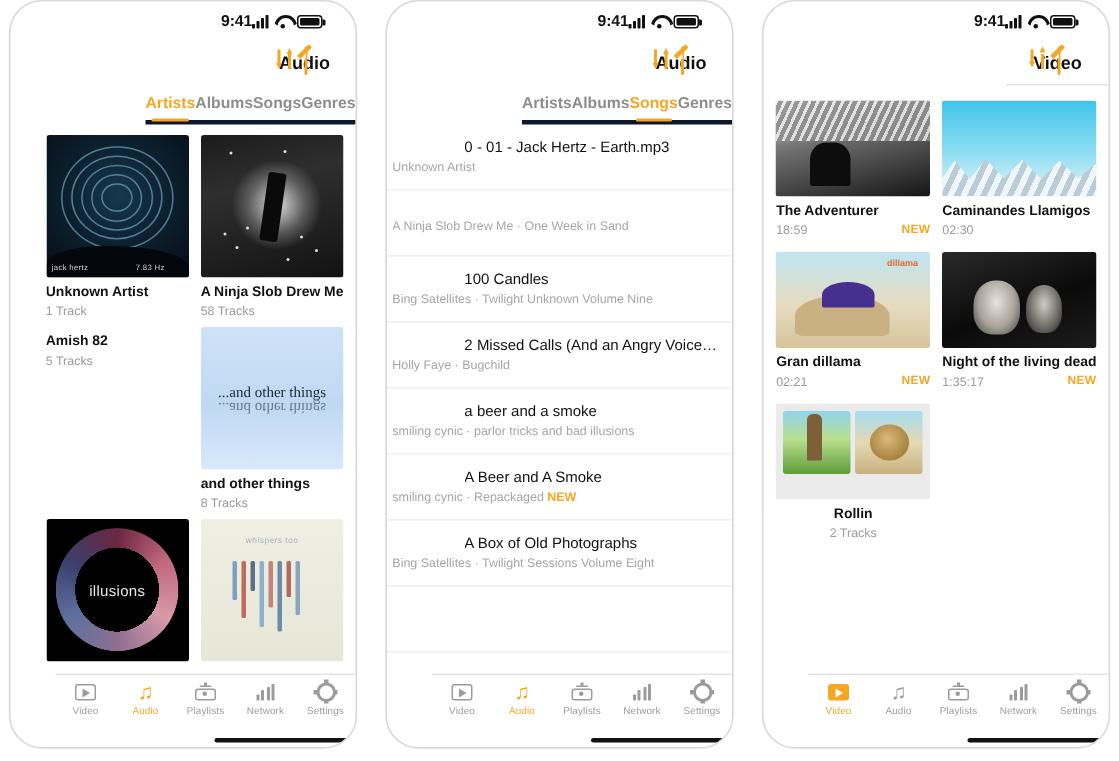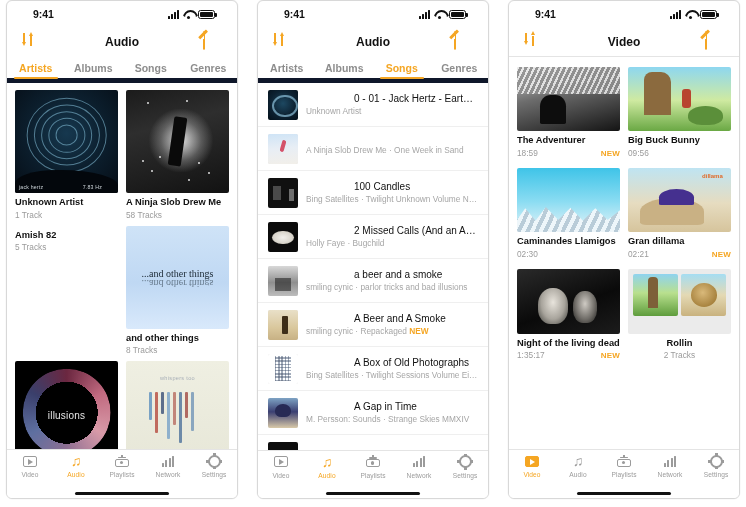--- a/index.html
+++ b/index.html
@@ -16,26 +16,27 @@
     align-items: flex-start;
     background: #fff;
     padding: 0 6px;
   }
 
   
   .phone {
     width: 232px; height: 499px;
     background: #ffffff;
     border: 1px solid #d8d8d8;
-    border-radius: 6px;
+    border-radius: 22px;
     position: relative;
     overflow: hidden;
     display: flex;
     flex-direction: column;
     box-shadow: 0 0 0 0.5px rgba(0,0,0,0.04);
+    align-items: flex-end;
   }
 
   
   .statusbar {
     height: 26px;
     flex: 0 0 26px;
     display: flex;
     align-items: center;
     justify-content: space-between;
     padding: 0 22px 0 26px;
@@ -100,21 +101,21 @@
     border-radius: 0.5px;
   }
   .compose::before {
     content:""; position:absolute; right:0px; top:0px; width:7px; height:7px; background:#fff;
   }
 
   
   .segbar {
     height: 26px; flex: 0 0 26px;
     display: flex; align-items: stretch;
-    border-bottom: 5px solid #0f172a;
+    border-bottom: 3px solid #0f172a;
   }
   .seg {
     flex: 1; display:flex; align-items:center; justify-content:center;
     font-size: 10.5px; font-weight: bold; color: #8d8d8d;
     position: relative; cursor: pointer;
   }
   .seg.active { color: #F5A623; }
   .seg.active::after {
     content:""; position:absolute; bottom:-1px; left:12%; right:12%;
     height: 2px; background:#F5A623; border-radius:1px;
@@ -607,29 +608,20 @@
               <div class="th th-box">
                 <div class="dots"></div>
               </div>
             </div>
           <div class="song-txt">
             <div class="song-title">A Box of Old Photographs</div>
             <div class="song-sub">Bing Satellites · Twilight Sessions Volume Eight</div>
           </div>
         </div>
 
-        <div class="song">
-          <div class="song-art">
-              <div class="th th-gap"></div>
-            </div>
-          <div class="song-txt">
-            <div class="song-title">A Gap in Time</div>
-            <div class="song-sub">M. Persson: Sounds · Strange Skies MMXIV</div>
-          </div>
-        </div>
 
         <div class="song">
           <div class="song-art">
               <div class="th th-misuse"></div>
             </div>
 
         </div>
 
       </div>
     </div>
@@ -727,33 +719,20 @@
           <div class="gart video">
               <div class="aw v-adv"></div>
             </div>
           <div class="g-title">The Adventurer</div>
           <div class="g-sub">
             <span>18:59</span>
             <span class="badge-new">NEW</span>
           </div>
         </div>
 
-        <div class="gcell">
-          <div class="gart video">
-            <div class="aw v-bbb">
-                <span class="trunk"></span>
-                <span class="bush"></span>
-                <span class="chr"></span>
-              </div>
-          </div>
-          <div class="g-title">Big Buck Bunny</div>
-          <div class="g-sub">
-              <span>09:56</span>
-            </div>
-        </div>
 
         <div class="gcell">
           <div class="gart video">
             <div class="aw v-cam">
                 <span class="mts"></span>
               </div>
           </div>
           <div class="g-title">Caminandes Llamigos</div>
           <div class="g-sub">
               <span>02:30</span>

